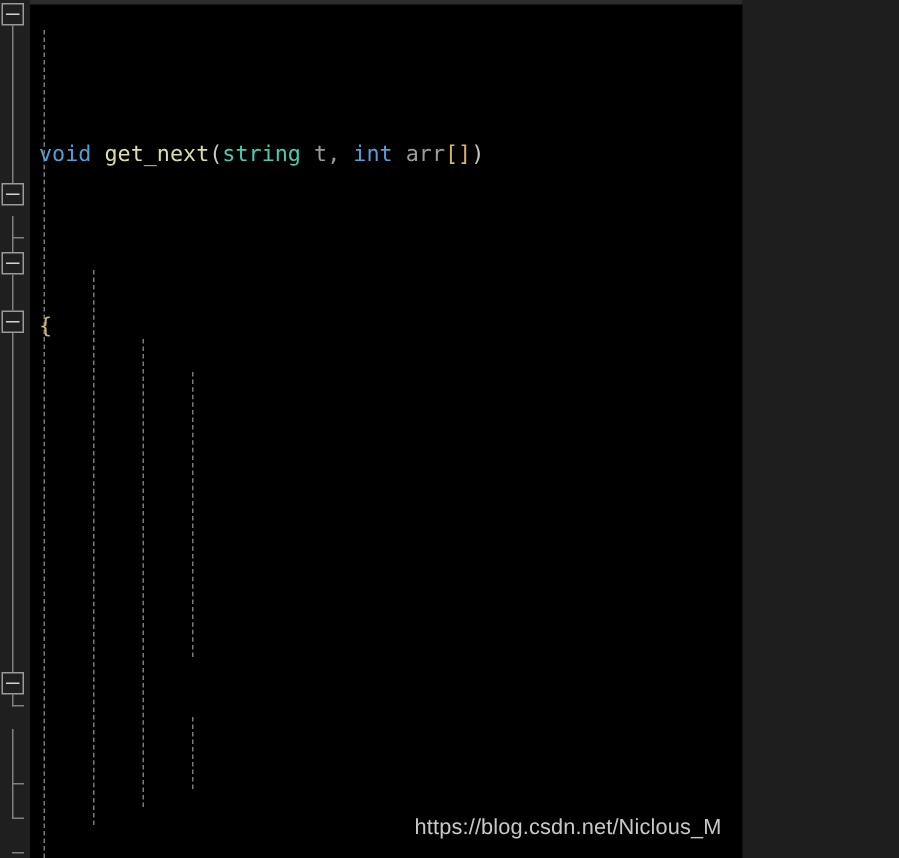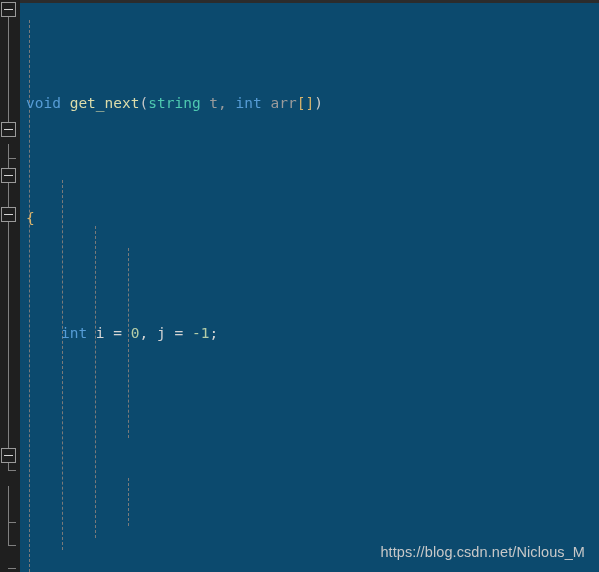--- a/index.html
+++ b/index.html
@@ -8,23 +8,23 @@
     background: #1e1e1e;
   }
   body {
     width: 599px; height: 572px;
     overflow: hidden;
     font-family: "DejaVu Sans Mono", "Liberation Mono", monospace;
   }
 
   #editor {
     position: relative;
-    width: 599px;
+    width: 495px;
     height: 572px;
-    background: #0c4a6e;
+    background: #000000;
     overflow: hidden;
   }
 
   
   .top-strip {
     position: absolute;
     left: 0; top: 0;
     width: 599px; height: 3px;
     background: #2c2c2c;
   }
@@ -154,21 +154,20 @@
 
     <div class="code-lines">
 
       
       <div class="line"><span class="kw">void</span><span class="plain"> </span><span class="fn">get_next</span><span class="paren">(</span><span class="type">string</span><span class="ident"> t, </span><span class="kw">int</span><span class="ident"> arr</span><span class="brk">[]</span><span class="paren">)</span></div>
 
       
       <div class="line"><span class="brk">{</span></div>
 
       
-      <div class="line">    <span class="kw">int</span><span class="plain"> i = </span><span class="num">0</span><span class="plain">, j = </span><span class="num">-1</span><span class="plain">;</span></div>
 
       
 
       
       <div class="line"> </div>
 
       
       
 
       

